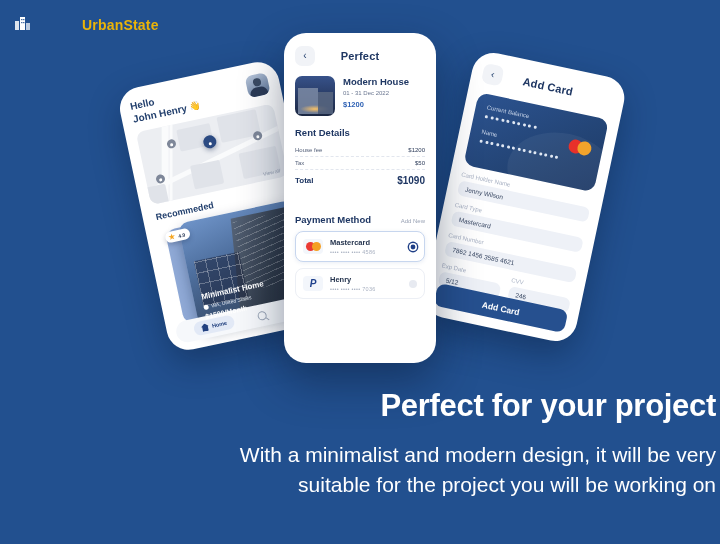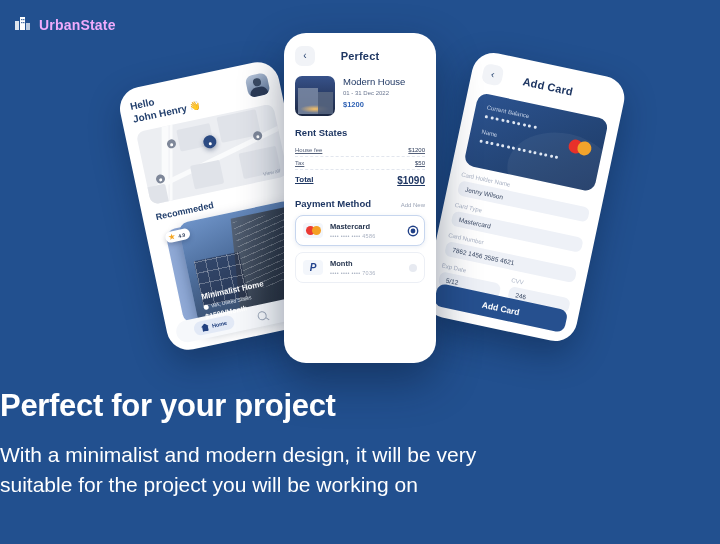--- a/index.html
+++ b/index.html
@@ -9,24 +9,24 @@
     font-family: "Liberation Sans", sans-serif;
   }
   body { background: #22508f; position: relative; }
 
   
   .brand {
     position: absolute; left: 14px; top: 14px;
     display: flex; align-items: center; gap: 7px;
     z-index: 40;
   }
-  .brand-name { color: #f0abfc; font-size: 14px; font-weight: bold; letter-spacing: .2px; }
-
-  
-  .hero { position: absolute; left: 0; right: 16px; top: 388px; text-align: left; z-index: 30; }
+  .brand-name { color: #eab308; font-size: 14px; font-weight: bold; letter-spacing: .2px; margin-left: 43px; }
+
+  
+  .hero { position: absolute; left: 0; right: 4px; top: 388px; text-align: right; z-index: 30; }
   .hero-title { color: #fff; font-size: 31px; font-weight: bold; letter-spacing: -.3px; }
   .hero-sub { color: #fff; font-size: 21px; line-height: 1.42; margin-top: 16px; font-weight: 400; }
 
   
   .stage { position: absolute; left: 0; top: 0; width: 720px; height: 390px; }
 
   .phone {
     position: absolute;
     background: #fff;
     border-radius: 22px;
@@ -83,30 +83,30 @@
   .prop-thumb:before {
     content: ""; position: absolute; left: 3px; top: 12px; width: 20px; height: 26px;
     background: #7d8ba4; opacity: .85;
   }
   .prop-thumb:after {
     content: ""; position: absolute; right: 2px; top: 16px; width: 15px; height: 22px;
     background: #56657f; opacity: .9;
   }
   .prop-glow { position: absolute; left: 5px; bottom: 3px; width: 30px; height: 8px;
     background: radial-gradient(ellipse at center, rgba(255,196,100,.95), rgba(255,196,100,0) 70%); }
-  .prop-name { font-size: 9.5px; font-weight: normal; color: #1f3763; line-height: 1.2; }
+  .prop-name { font-size: 9.5px; font-weight: bold; color: #1f3763; line-height: 1.2; }
   .prop-date { font-size: 6px; color: #6b7791; margin-top: 3px; }
   .prop-price { font-size: 7.5px; color: #2f62b5; font-weight: bold; margin-top: 4px; }
 
   .sec-title { font-size: 9.5px; font-weight: bold; color: #1f3763; margin-bottom: 6px; }
   .sec-head { display: flex; justify-content: space-between; align-items: baseline; margin-bottom: 6px; }
   .sec-link { font-size: 6px; color: #9aa3b5; }
 
-  .fee-row { display: flex; justify-content: space-between; 
-    font-size: 6px; color: #55617a; padding: 3px 0; text-decoration: underline; }
+  .fee-row { display: flex; justify-content: space-between; align-items: center;
+    font-size: 6px; color: #55617a; padding: 3px 0; }
   .fee-row.divided { border-bottom: 1px dashed #e2e6ee; }
   .fee-row .v { color: #2b3a58; }
   .fee-row.total { font-size: 8px; font-weight: bold; color: #1f3763; padding-top: 5px; }
   .fee-row.total .v { font-size: 10px; color: #1f3763; font-weight: bold; }
 
   .pm-list { margin-top: 2px; }
   .pm-item {
     display: flex; align-items: center; gap: 7px;
     border: 1px solid #eceff5; border-radius: 8px;
     padding: 6px 7px; margin-bottom: 6px; background: #fff;
@@ -419,35 +419,35 @@
       <div class="prop-thumb">
         <div class="prop-glow"></div>
       </div>
       <div>
         <div class="prop-name">Modern House</div>
         <div class="prop-date">01 - 31 Dec 2022</div>
         <div class="prop-price">$1200</div>
       </div>
     </div>
 
-    <div class="sec-title">Rent States</div>
+    <div class="sec-title">Rent Details</div>
     <div class="fee-row divided">
       <span>House fee</span>
       <span class="v">$1200</span>
     </div>
     <div class="fee-row divided">
       <span>Tax</span>
       <span class="v">$50</span>
     </div>
     <div class="fee-row total">
       <span>Total</span>
       <span class="v">$1090</span>
     </div>
 
-    <div class="sec-head" style="margin-top:9px">
+    <div class="sec-head" style="margin-top:25px">
       <span class="sec-title" style="margin:0">Payment Method</span>
       <span class="sec-link">Add New</span>
     </div>
 
     <div class="pm-list">
       <div class="pm-item selected">
         <div class="pm-logo">
           <div class="mc-dots">
               <i class="a"></i>
               <i class="b"></i>
@@ -459,21 +459,21 @@
         </div>
         <div class="radio on"></div>
       </div>
 
 
       <div class="pm-item">
         <div class="pm-logo">
           <span class="pp-txt">P</span>
         </div>
         <div class="pm-text">
-          <div class="pm-name">Month</div>
+          <div class="pm-name">Henry</div>
           <div class="pm-mask">•••• •••• •••• 7036</div>
         </div>
         <div class="radio"></div>
       </div>
     </div>
 
   </div>
 
 </div>
 

